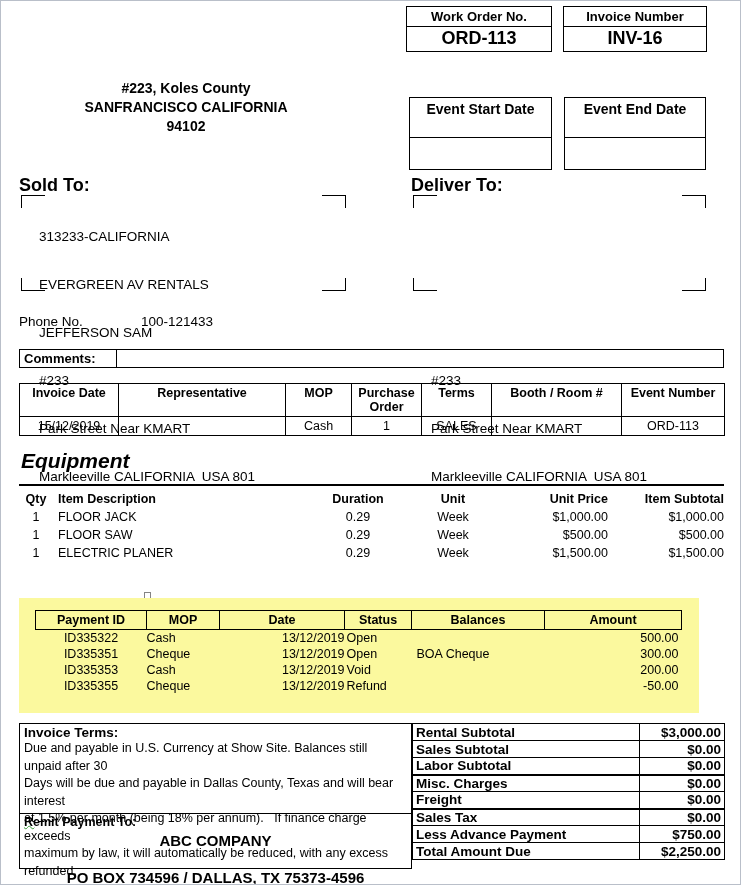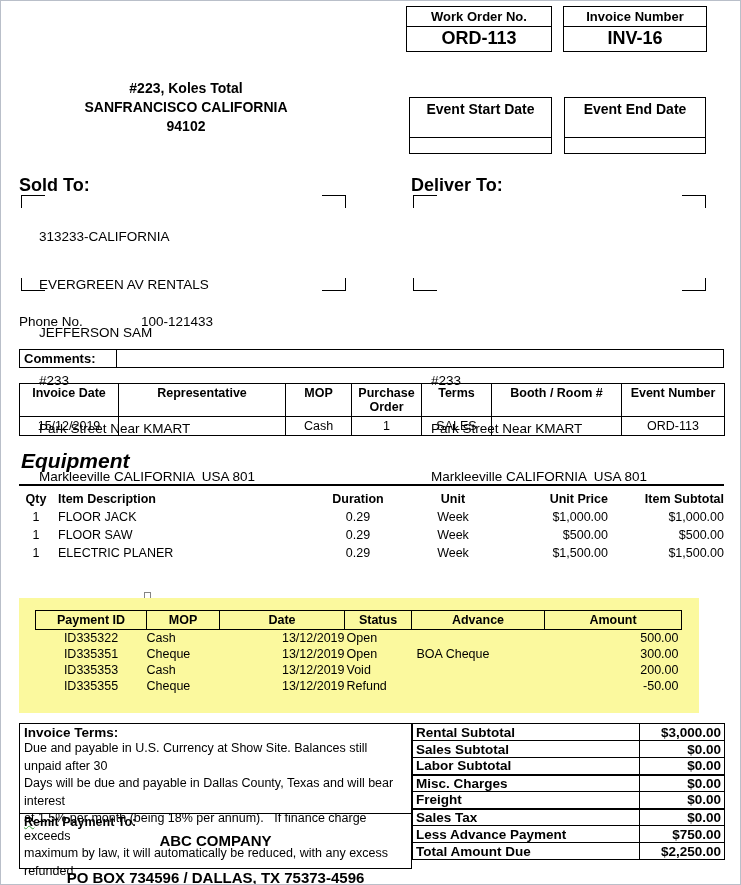--- a/index.html
+++ b/index.html
@@ -11,21 +11,21 @@
   }
   
   .id-box { position:absolute; top:5px; border:1px solid #000; }
   .id-box .lbl { display:block; text-align:center; font-weight:bold; font-size:13px; padding:2px 0 2px; border-bottom:1px solid #000; }
   .id-box .val { display:block; text-align:center; font-weight:bold; font-size:18px; padding:1px 0 2px; }
   #work-order-box { left:405px; width:146px; }
   #invoice-number-box { left:562px; width:144px; }
   
   #company-address { position:absolute; left:35px; top:78px; width:300px; text-align:center; font-weight:bold; font-size:14px; line-height:19px; }
   
-  .event-box { position:absolute; top:96px; height:57px; border:1px solid #000; }
+  .event-box { position:absolute; top:96px; height:73px; border:1px solid #000; }
   .event-box .lbl { display:block; height:40px; border-bottom:1px solid #000; text-align:center; font-weight:bold; font-size:14px; padding-top:3px; }
   #event-start-box { left:408px; width:143px; }
   #event-end-box { left:563px; width:142px; }
   
   .party-heading { position:absolute; top:174px; font-size:18px; font-weight:bold; }
   #sold-to-heading { left:18px; }
   #deliver-to-heading { left:410px; }
   .addr-frame { position:absolute; top:194px; height:96px; }
   #sold-to-frame { left:20px; width:325px; }
   #deliver-to-frame { left:412px; width:293px; }
@@ -96,21 +96,21 @@
   <div class="id-box" id="work-order-box">
     <span class="lbl">Work Order No.</span>
     <span class="val">ORD-113</span>
   </div>
   <div class="id-box" id="invoice-number-box">
     <span class="lbl">Invoice Number</span>
     <span class="val">INV-16</span>
   </div>
 
   <div id="company-address">
-    <div>#223, Koles Total</div>
+    <div>#223, Koles County</div>
     <div>SANFRANCISCO CALIFORNIA</div>
     <div>94102</div>
   </div>
 
   <div class="event-box" id="event-start-box">
     <span class="lbl">Event Start Date</span>
   </div>
   <div class="event-box" id="event-end-box">
     <span class="lbl">Event End Date</span>
   </div>
@@ -236,21 +236,21 @@
           <col style="width:67px">
           <col style="width:133px">
           <col style="width:137px">
         </colgroup>
       <tbody>
           <tr class="hdr">
         <td>Payment ID</td>
         <td>MOP</td>
         <td>Date</td>
         <td>Status</td>
-        <td>Advance</td>
+        <td>Balances</td>
         <td>Amount</td>
       </tr>
       <tr class="dat">
         <td class="pay-c0">ID335322</td>
         <td class="pay-c1">Cash</td>
         <td class="pay-c2">13/12/2019</td>
         <td class="pay-c3">Open</td>
         <td class="pay-c4"></td>
         <td class="pay-c5">500.00</td>
       </tr>

